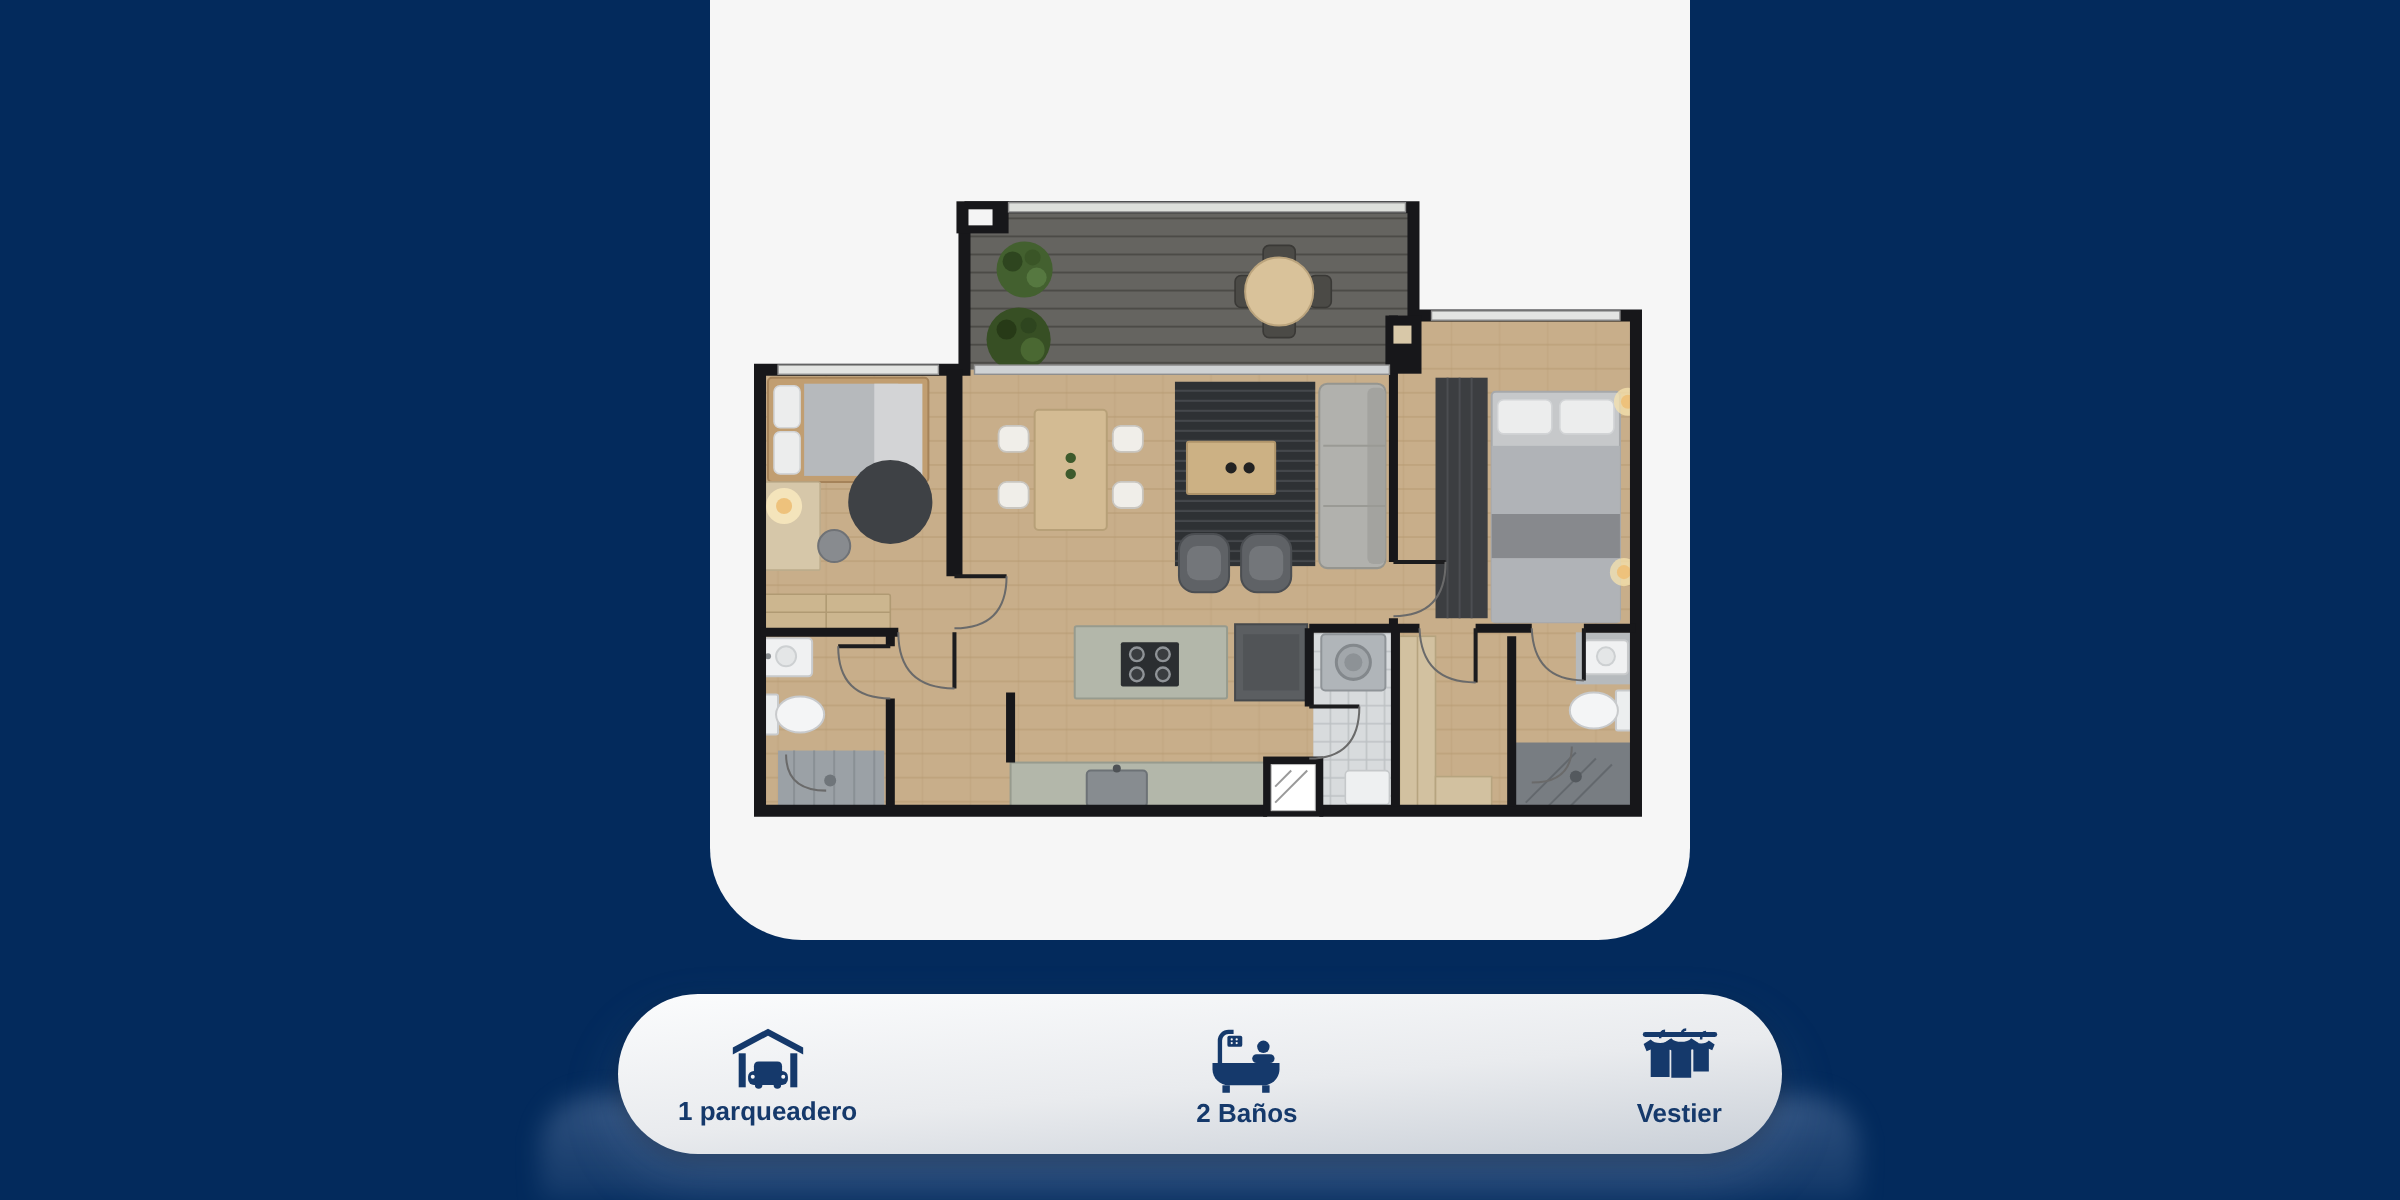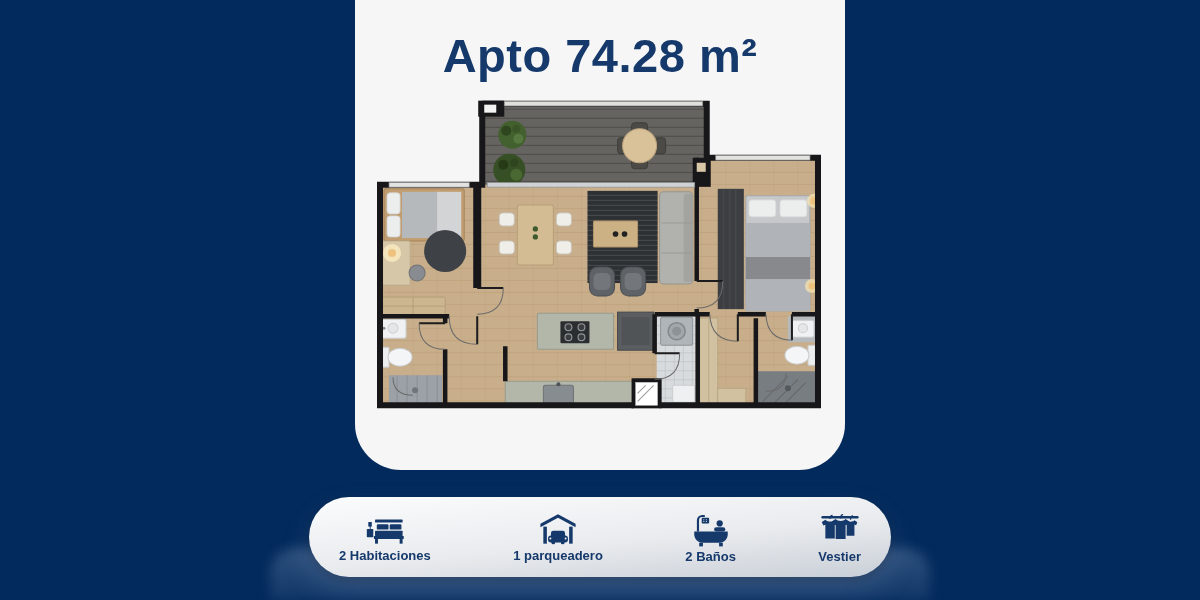--- a/index.html
+++ b/index.html
@@ -32,21 +32,20 @@
     box-shadow:0 14px 28px rgba(140,165,205,.22),0 4px 10px rgba(0,0,0,.28);
   }
   .feature{display:flex;flex-direction:column;align-items:center;gap:2px;}
   .feature svg{display:block;fill:var(--navy,#15396b);}
   .feature .label{font-size:13px;font-weight:bold;color:var(--navy,#15396b);white-space:nowrap;}
 </style>
 </head>
 <body>
 
 <div class="card">
-  <h1 class="title">Apto 74.28 m²</h1>
 
   <svg class="plan" viewBox="0 0 445 310" xmlns="http://www.w3.org/2000/svg">
     <defs>
       <pattern id="wood" width="24" height="12" patternUnits="userSpaceOnUse">
         <rect width="24" height="12" fill="#c8ae8a"></rect>
         <path d="M0,11.5 H24" stroke="#b3976f" stroke-width="1" opacity="0.45"></path>
         <path d="M12,0 V12" stroke="#b3976f" stroke-width="0.8" opacity="0.25"></path>
       </pattern>
       <pattern id="deck" width="16" height="9" patternUnits="userSpaceOnUse">
         <rect width="16" height="9" fill="#656460"></rect>
@@ -213,37 +212,20 @@
                M345,180 Q345,207 319,207 M360,240 Q333,240 332,213 M414,239 Q389,239 388,213
                M302,252 Q302,278 277,278 M16,276 Q16,294 36,294 M408,272 Q408,290 388,290" stroke="#6a6a6a" stroke-width="1"></path>
     </g>
   </svg>
 </div>
 
 <div class="glow"></div>
 
 <div class="pill">
 
-  <div class="feature">
-    <span>
-      <svg width="42" height="34" viewBox="0 0 64 58">
-        <rect x="1" y="29" width="11" height="14" rx="1"></rect>
-        <rect x="3.5" y="17" width="6" height="8" rx="1"></rect>
-        <rect x="6" y="25" width="1.6" height="4"></rect>
-        <rect x="15" y="13" width="47" height="5" rx="1"></rect>
-        <rect x="18" y="21" width="20" height="9" rx="2"></rect>
-        <rect x="40" y="21" width="20" height="9" rx="2"></rect>
-        <rect x="15" y="32" width="47" height="9" rx="1"></rect>
-        <rect x="13" y="41" width="51" height="5" rx="1"></rect>
-        <rect x="15" y="46" width="5" height="8"></rect>
-        <rect x="57" y="46" width="5" height="8"></rect>
-      </svg>
-    </span>
-    <span class="label">2 Habitaciones</span>
-  </div>
 
   <div class="feature">
     <span>
       <svg width="40" height="34" viewBox="0 0 64 58">
         <path d="M32,4 L2,20 V26 L32,10 L62,26 V20 Z"></path>
         <rect x="7" y="25" width="6" height="29"></rect>
         <rect x="51" y="25" width="6" height="29"></rect>
         <path d="M20,41 v-5 q0,-4 4,-4 h16 q4,0 4,4 v5 z"></path>
         <rect x="15" y="40" width="34" height="12" rx="5"></rect>
         <circle cx="24" cy="52" r="3.2"></circle>

